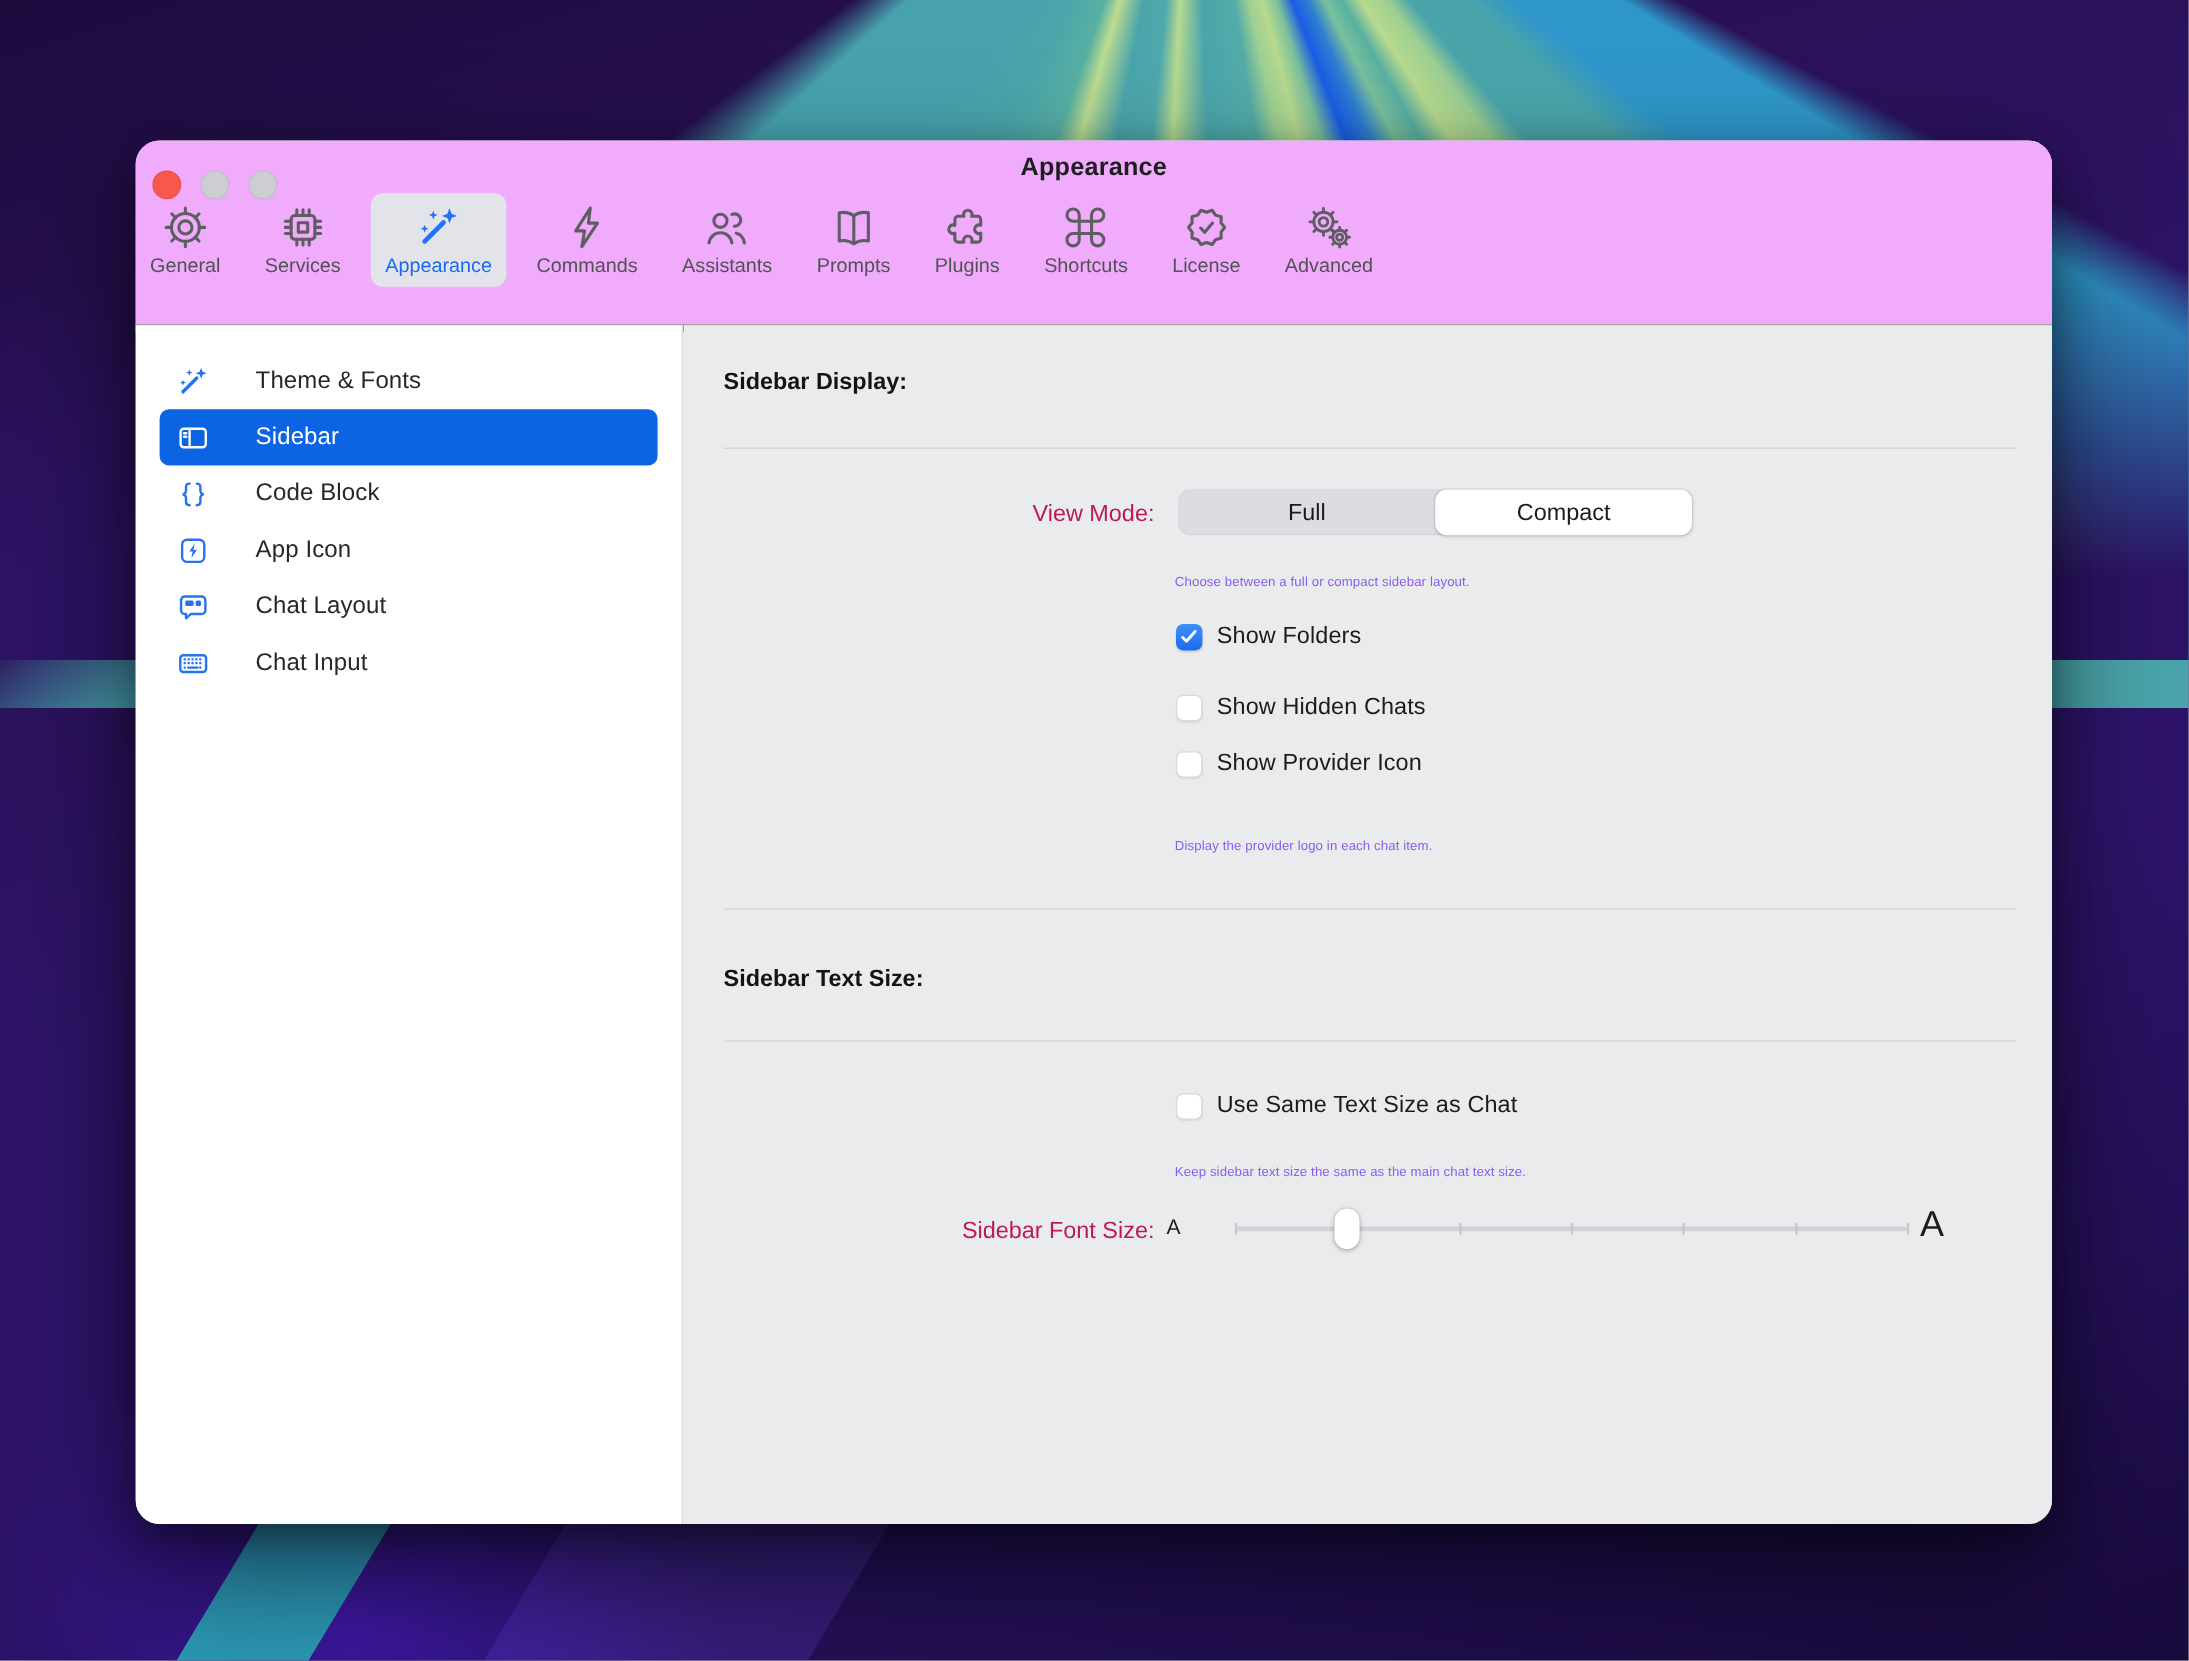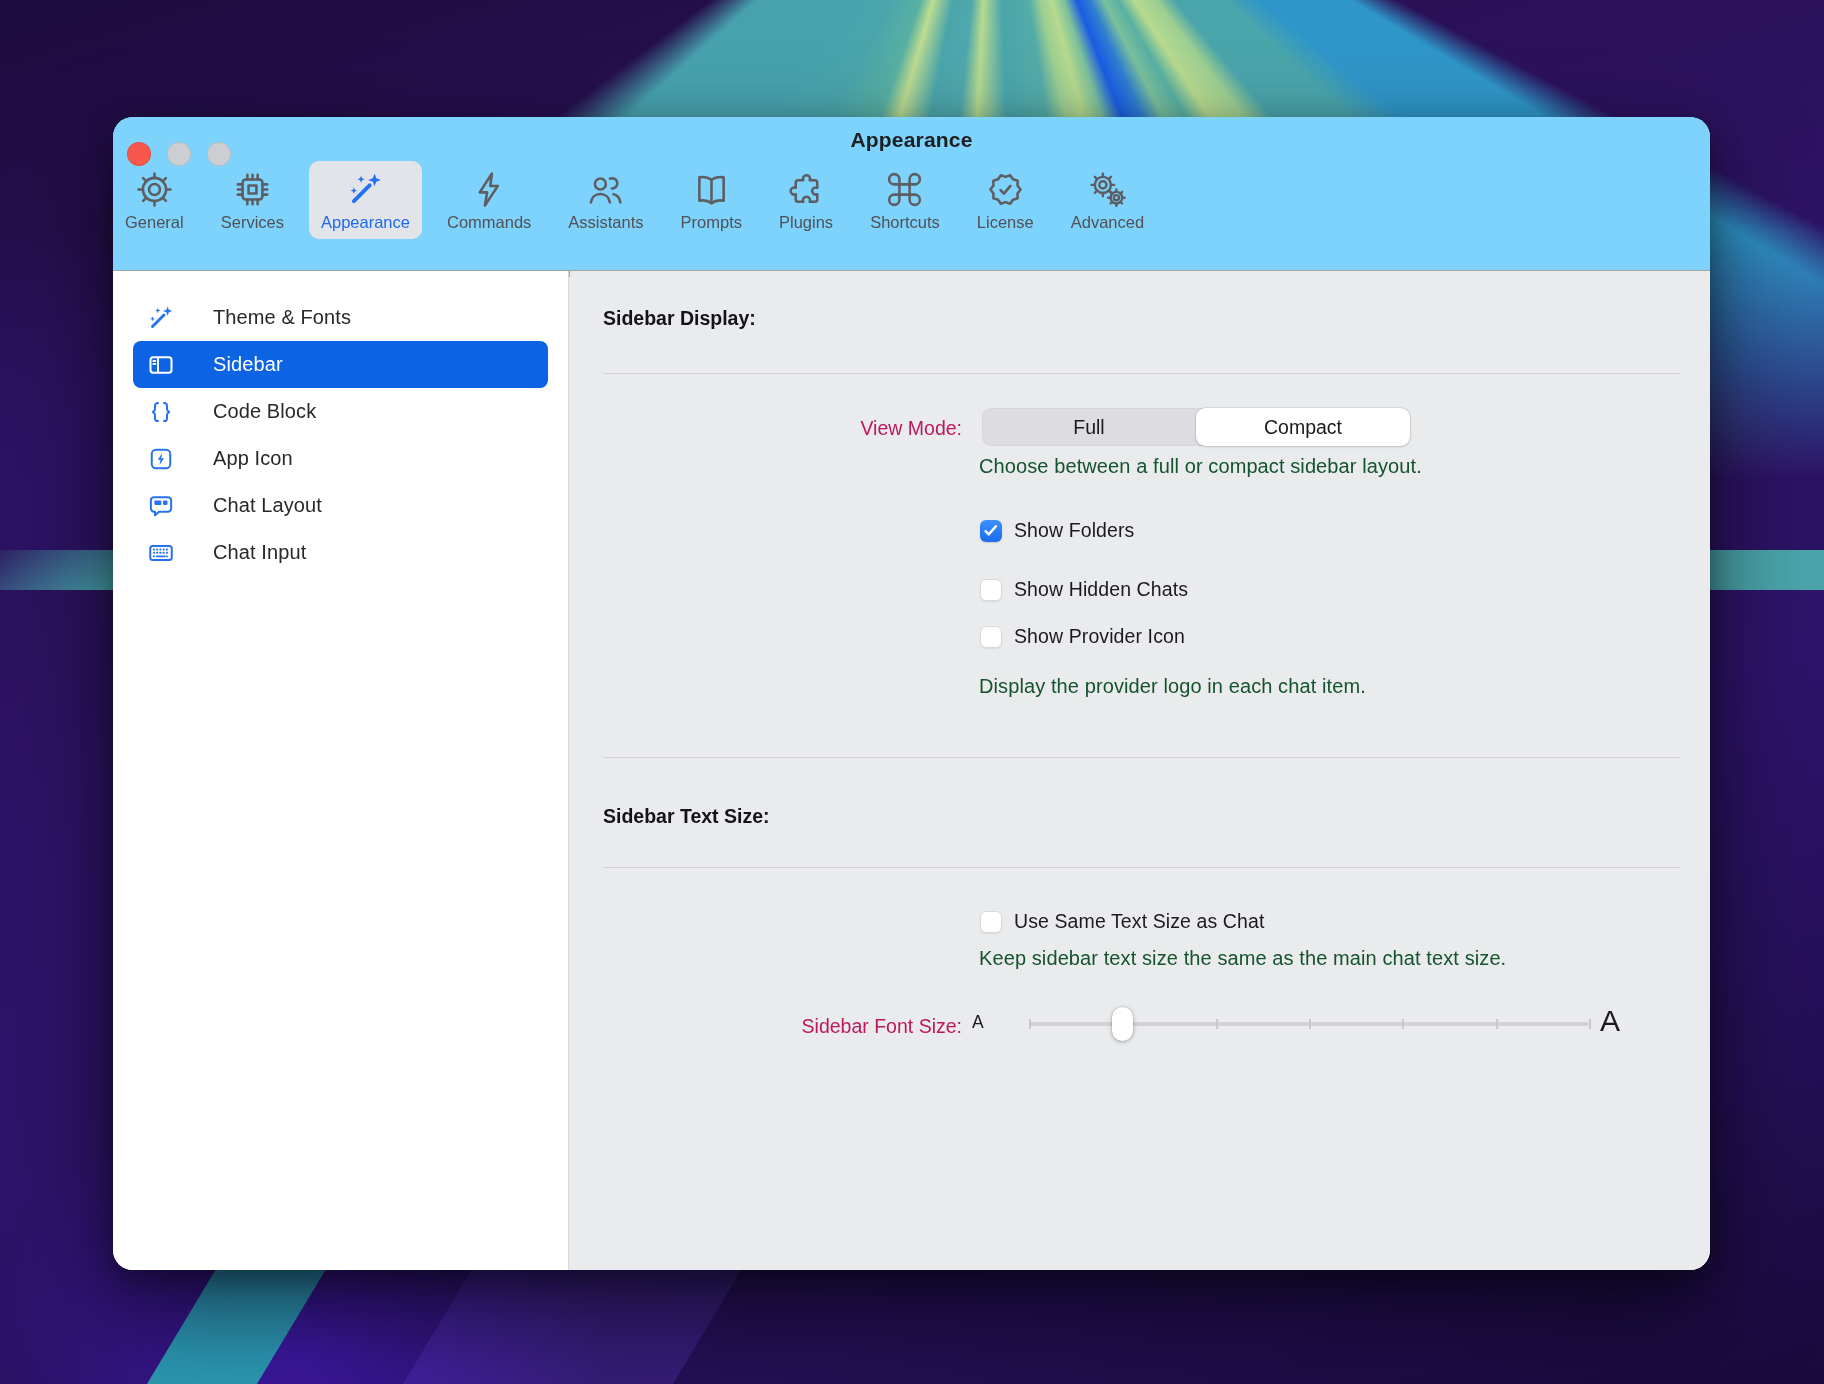--- a/index.html
+++ b/index.html
@@ -23,21 +23,21 @@
     background:linear-gradient(to bottom, rgba(44,19,100,0) 0%, #2c1364 78%, #2c1364 100%);}
   .streak-cyan{position:absolute;left:180px;bottom:-30px;width:110px;height:170px;
     transform:skewX(-31deg);background:linear-gradient(#2f9bc0,#2aa3b4);opacity:.95;}
   .streak-violet{position:absolute;left:430px;bottom:-30px;width:270px;height:150px;
     transform:skewX(-31deg);background:rgba(116,76,235,.22);}
 
   
   .window{position:absolute;left:113px;top:117px;width:1597px;height:1153px;
     border-radius:20px;overflow:hidden;background:#eaebed;
     box-shadow:0 45px 100px rgba(0,0,0,.55), 0 10px 30px rgba(0,0,0,.35);}
-  .header{position:absolute;left:0;top:0;right:0;height:153px;background:#7dd3fc;
+  .header{position:absolute;left:0;top:0;right:0;height:153px;background:#f0abfc;
     border-bottom:7px solid #a3a3a3;}
   .traffic{position:absolute;left:14px;top:25px;display:flex;gap:16px;}
   .light{width:24px;height:24px;border-radius:50%;box-shadow:inset 0 0 0 1px rgba(0,0,0,.08);}
   .light.red{background:#f8574b;}
   .light.gray{background:#cdced2;}
   .win-title{position:absolute;left:0;right:0;top:11px;text-align:center;
     font-size:21px;font-weight:700;color:#1e1e20;letter-spacing:.2px;}
   .toolbar{position:absolute;left:0;right:0;top:44px;display:flex;
     align-items:flex-start;gap:13px;}
   .tool-item{display:flex;flex-direction:column;align-items:center;gap:3px;
@@ -56,21 +56,21 @@
   .side-item .sicon{width:30px;height:30px;flex:0 0 30px;color:#2673f0;display:block;}
   .side-item .slabel{margin-left:17px;font-size:20px;letter-spacing:.1px;}
   .side-item.selected{background:#0c63e4;color:#ffffff;}
   .side-item.selected .sicon{color:#ffffff;}
 
   .content{position:absolute;left:457px;top:154px;right:0;bottom:0;background:#eaebed;}
   .sec-title{position:absolute;left:33px;font-size:19.5px;font-weight:700;color:#141416;}
   .rule{position:absolute;left:33px;right:30px;height:1px;background:#d3d3d7;}
   .form-label{position:absolute;left:0;width:392px;text-align:right;
     font-size:19.5px;color:#be185d;}
-  .help{position:absolute;left:409px;font-size:20px;color:#14532d;letter-spacing:.1px;}
+  .help{position:absolute;left:409px;font-size:11px;color:#8b5cf6;letter-spacing:.1px;margin-top:24px;}
 
   
   .seg{position:absolute;left:412px;top:137px;width:428px;height:38px;border-radius:9.5px;
     background:#dcdce1;box-shadow:inset 0 0 0 1px rgba(0,0,0,.035);}
   .seg-opt{position:absolute;top:0;width:50%;height:100%;display:flex;align-items:center;
     justify-content:center;font-size:19.5px;color:#1b1b1d;}
   .seg-opt.full{left:0;}
   .seg-opt.compact{left:50%;background:#ffffff;border-radius:9.5px;
     box-shadow:0 0 0 1px rgba(0,0,0,.07), 0 1px 3px rgba(0,0,0,.12);}
 

